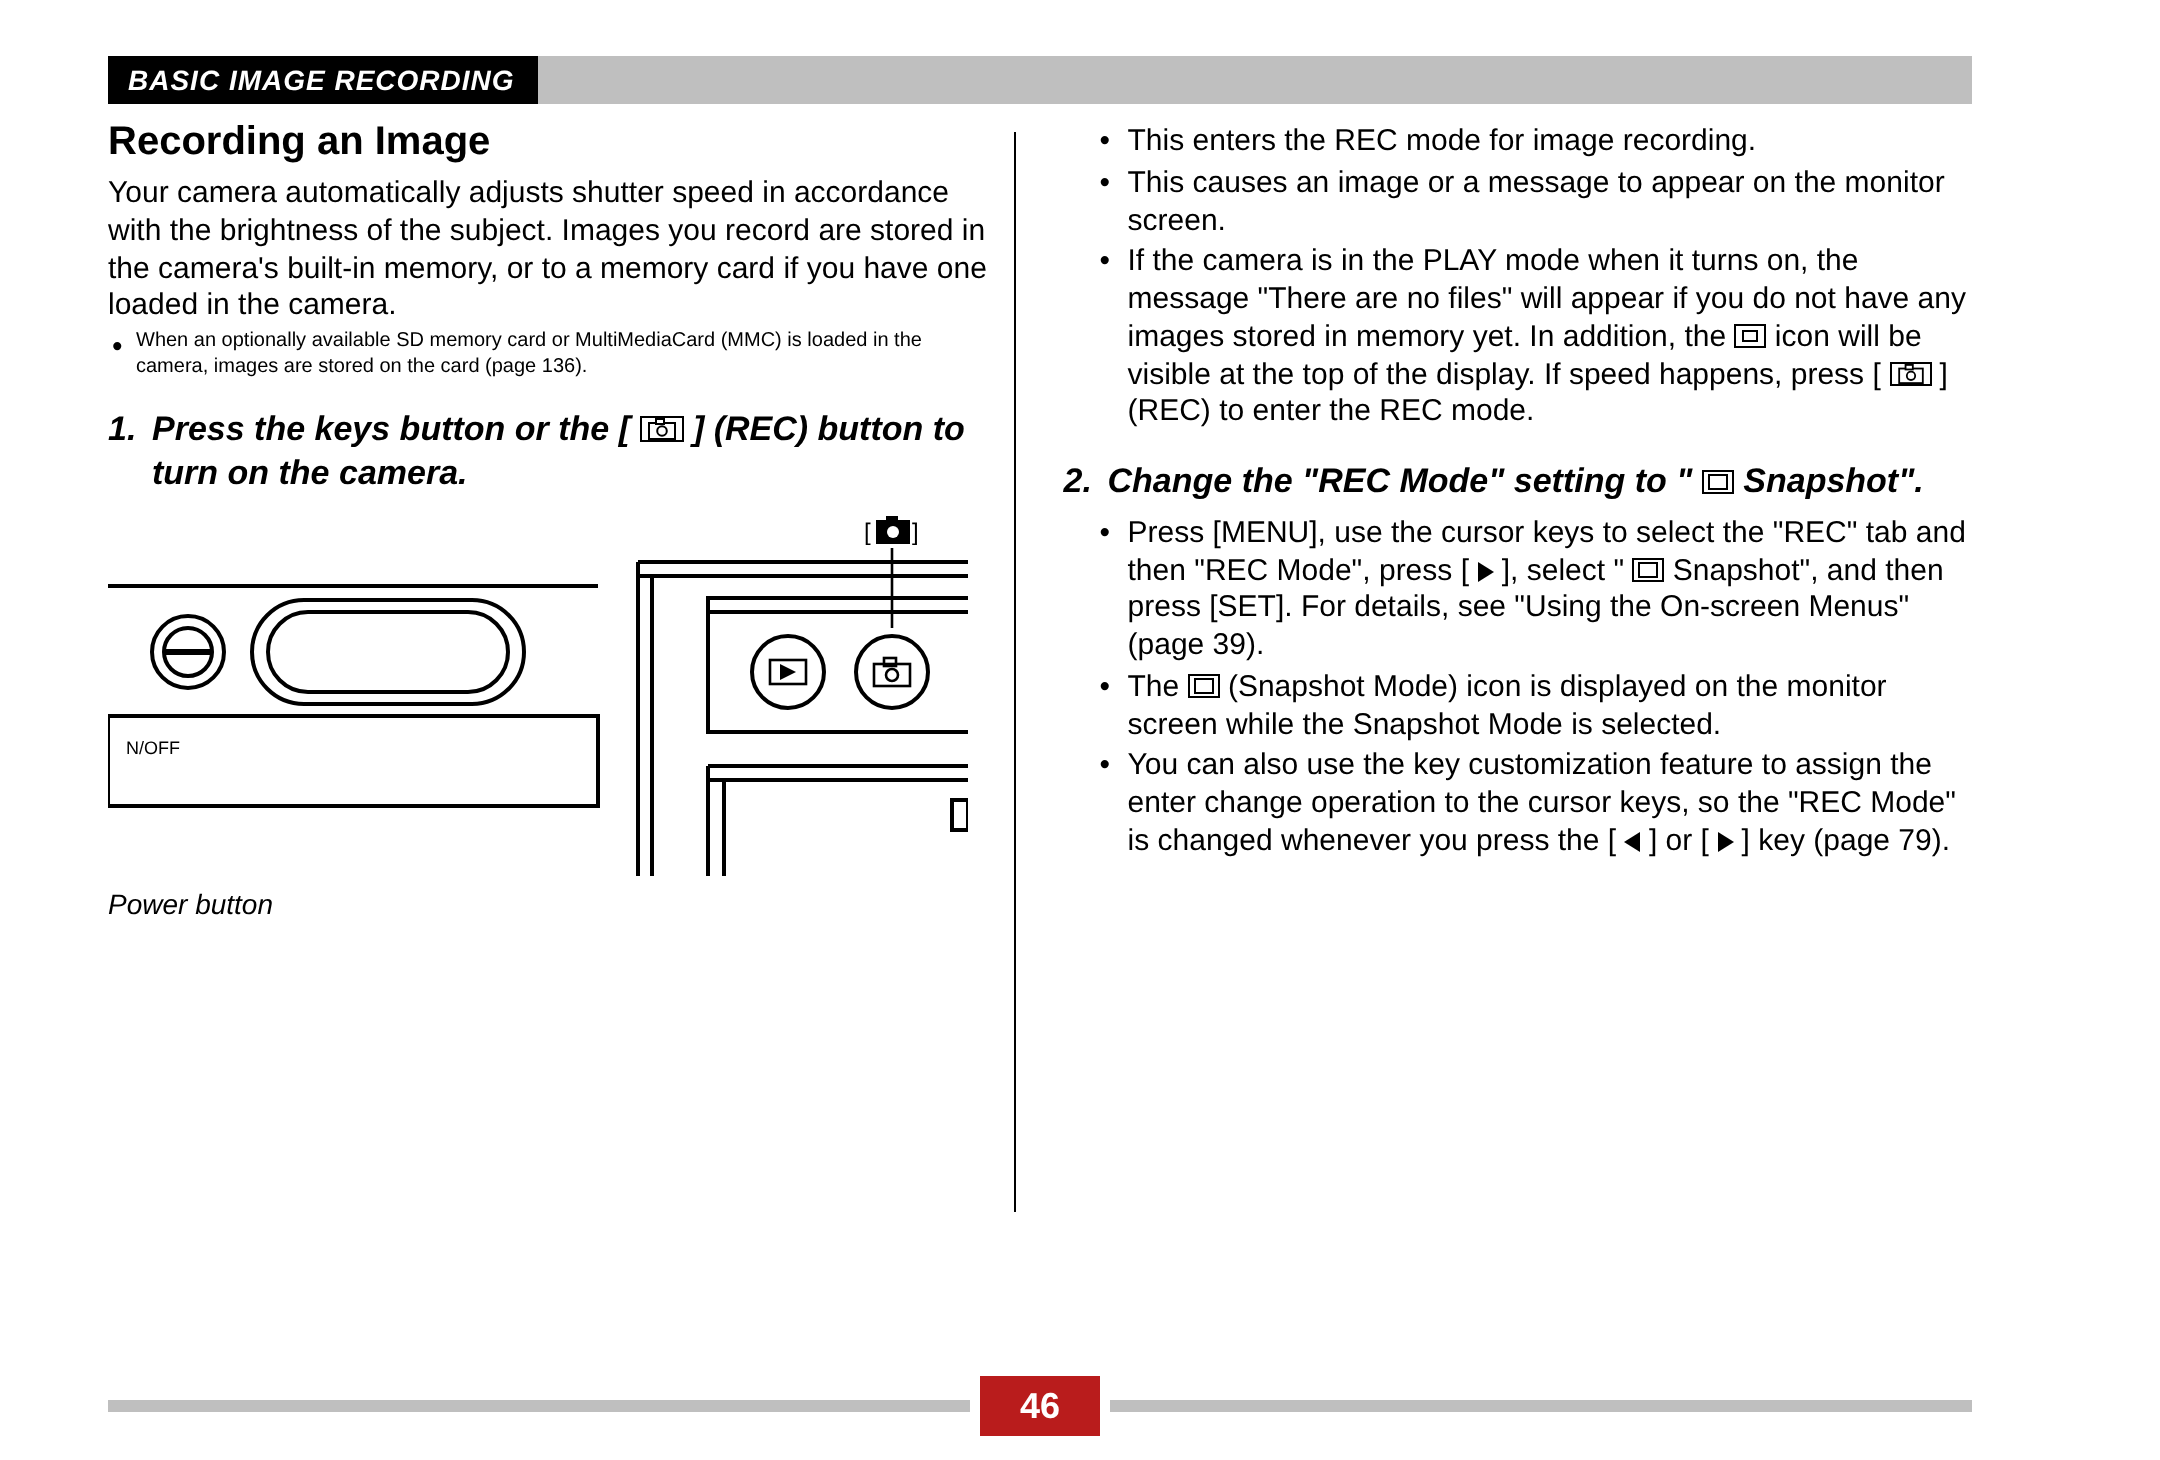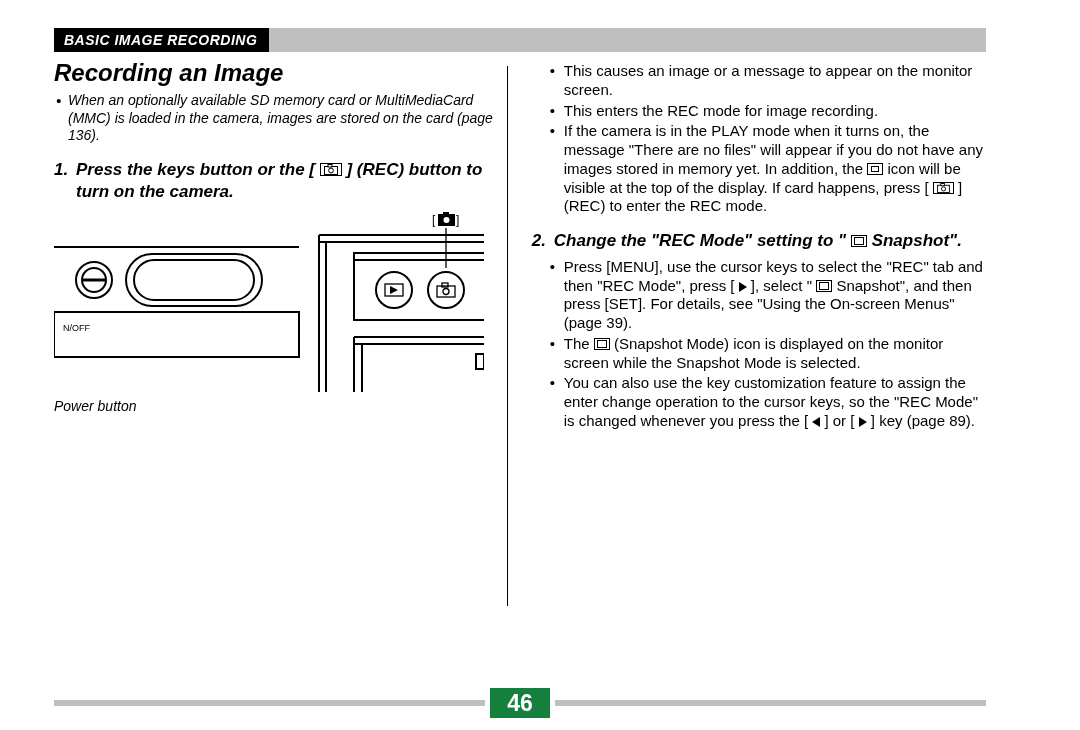--- a/index.html
+++ b/index.html
@@ -66,38 +66,36 @@
     padding-left: 24px;
     width: 480px;
   }
   .col-sep {
     width: 0;
     border-left: 1.5px solid #000;
     margin: 6px 0 0 0;
     height: 540px;
   }
   h1.title {
-    font-size: 24px;
+    font-size: 20px;
     font-weight: bold;
     margin: 0 0 6px 0;
     line-height: 1.1;
-    font-style: italic;
   }
   .intro {
     font-size: 15px;
     line-height: 1.25;
     margin-bottom: 2px;
   }
   .bullet-l1 {
     position: relative;
     padding-left: 14px;
     margin: 2px 0 2px 0;
-    font-size: 14px;
+    font-size: 10px;
     line-height: 1.25;
-    font-style: italic;
   }
   .bullet-l1::before {
     content: "•";
     position: absolute;
     left: 2px;
     top: 0;
     font-size: 15px;
   }
   .bullet-sub {
     position: relative;
@@ -211,24 +209,24 @@
     background: #bfbfbf;
     height: 6px;
   }
   .footer-num-wrap {
     position: absolute;
     left: 50%;
     transform: translateX(-50%);
     top: 0;
     width: 60px;
     height: 30px;
-    background: #15803d;
+    background: #b91c1c;
     color: #fff;
     font-weight: bold;
-    font-size: 23px;
+    font-size: 18px;
     display: flex;
     align-items: center;
     justify-content: center;
     text-align: center;
   }
 </style>
 </head>
 <body>
 
 <div class="page">
@@ -238,20 +236,21 @@
       <div class="header-tab">BASIC IMAGE RECORDING</div>
       <div class="header-rest"></div>
     </div>
     <div class="right"></div>
   </div>
 
   <div class="columns">
 
     <div class="col col-left">
       <h1 class="title">Recording an Image</h1>
+      <div class="intro">Your camera automatically adjusts shutter speed in accordance with the brightness of the subject. Images you record are stored in the camera's built-in memory, or to a memory card if you have one loaded in the camera.</div>
       <div class="bullet-l1">When an optionally available SD memory card or MultiMediaCard (MMC) is loaded in the camera, images are stored on the card (page 136).</div>
 
       <div class="step">
         <span class="num">1.</span>
         <span>Press the keys button or the [</span>
         <span class="glyph-box">
           <svg width="14" height="11" viewBox="0 0 14 11">
             <rect x="0.5" y="2.5" width="13" height="8" stroke="#000" fill="#fff" stroke-width="1"></rect>
             <rect x="4" y="0.5" width="4" height="2.5" stroke="#000" fill="#fff" stroke-width="1"></rect>
             <circle cx="7" cy="6.5" r="2.4" stroke="#000" fill="#fff" stroke-width="1"></circle>
@@ -318,26 +317,26 @@
             <rect x="422" y="142" width="8" height="15"></rect>
           </g>
         </svg>
       </div>
       <div class="diag-caption">Power button</div>
     </div>
 
     <div class="col-sep"></div>
 
     <div class="col col-right">
+      <div class="bullet-sub">This enters the REC mode for image recording.</div>
       <div class="bullet-sub">This causes an image or a message to appear on the monitor screen.</div>
-      <div class="bullet-sub">This enters the REC mode for image recording.</div>
       <div class="bullet-sub">
         <span>If the camera is in the PLAY mode when it turns on, the message "There are no files" will appear if you do not have any images stored in memory yet. In addition, the </span>
         <span class="small-glyph play-icon"></span>
-        <span> icon will be visible at the top of the display. If card happens, press [</span>
+        <span> icon will be visible at the top of the display. If speed happens, press [</span>
         <span class="glyph-box">
           <svg width="13" height="10" viewBox="0 0 14 11">
             <rect x="0.5" y="2.5" width="13" height="8" stroke="#000" fill="#fff" stroke-width="1"></rect>
             <rect x="4" y="0.5" width="4" height="2.5" stroke="#000" fill="#fff" stroke-width="1"></rect>
             <circle cx="7" cy="6.5" r="2.3" stroke="#000" fill="#fff" stroke-width="1"></circle>
           </svg>
         </span>
         <span>] (REC) to enter the REC mode.</span>
       </div>
 
@@ -360,21 +359,21 @@
         <span>The </span>
         <span class="small-glyph snapshot-icon"></span>
         <span> (Snapshot Mode) icon is displayed on the monitor screen while the Snapshot Mode is selected.</span>
       </div>
 
       <div class="bullet-sub">
         <span>You can also use the key customization feature to assign the enter change operation to the cursor keys, so the "REC Mode" is changed whenever you press the [</span>
         <span class="tri left"></span>
         <span>] or [</span>
         <span class="tri right"></span>
-        <span>] key (page 89).</span>
+        <span>] key (page 79).</span>
       </div>
     </div>
 
   </div>
 
   <div class="footer">
     <div class="footer-bar">
       <div class="seg"></div>
       <div style="width:70px"></div>
       <div class="seg"></div>

